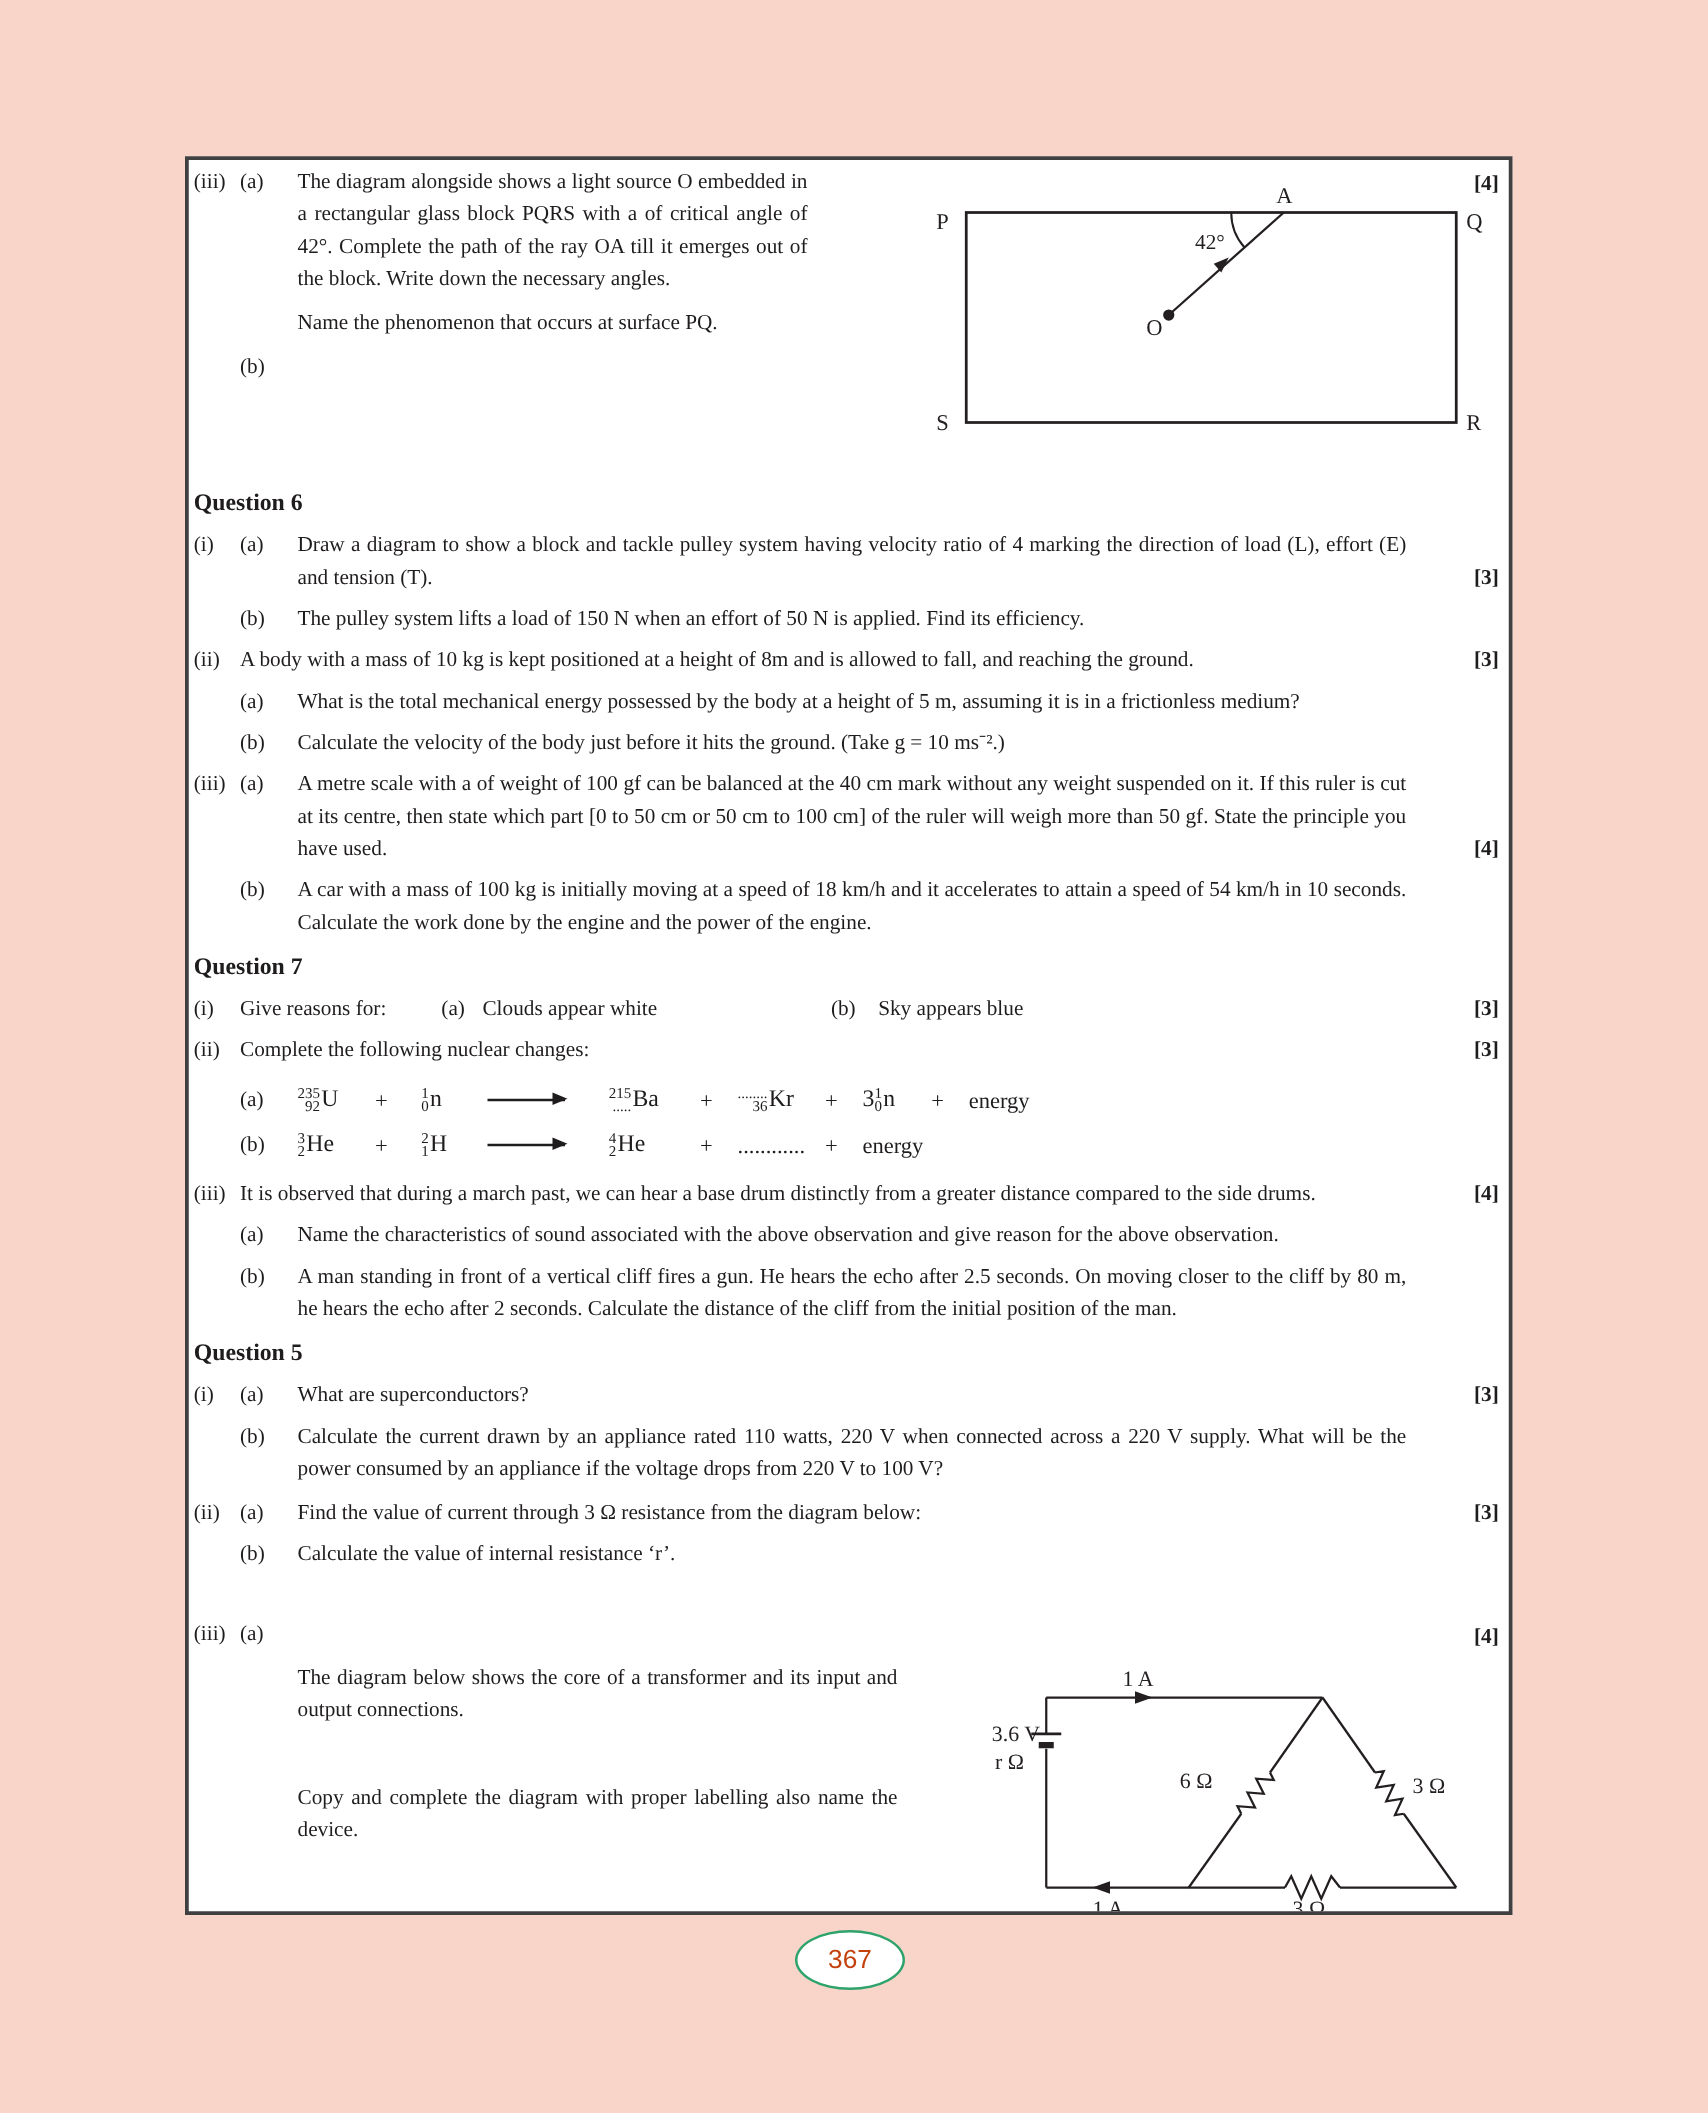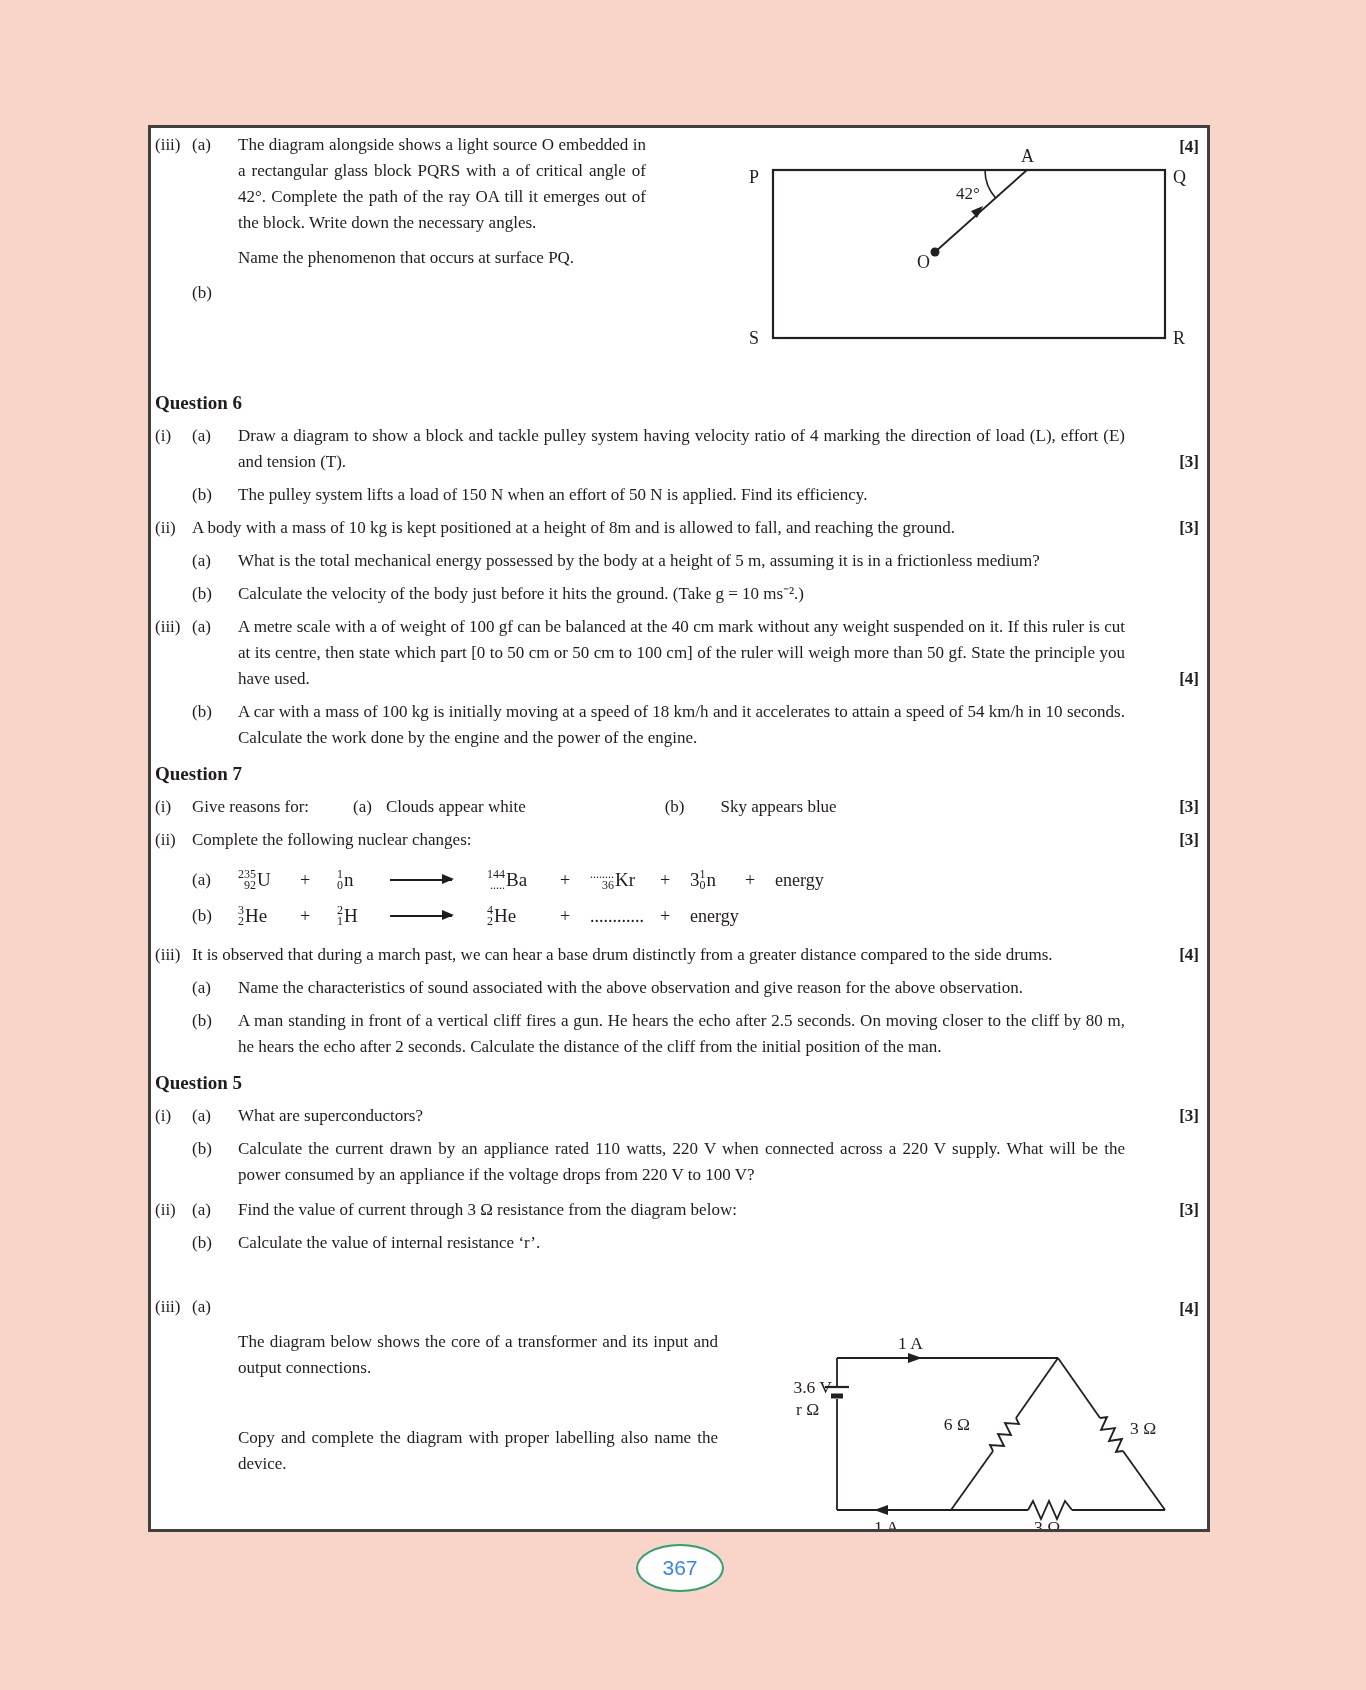--- a/index.html
+++ b/index.html
@@ -48,21 +48,21 @@
   }
   .sec-top{position:relative;min-height:248px;}
   .sec-bottom{position:relative;min-height:246px;}
   .glass-svg{position:absolute;left:570px;top:10px;}
   .circuit-svg{position:absolute;left:619px;top:39px;}
   svg text{font-family:"Liberation Serif", serif;fill:#231f20;}
   
   .ml44{margin-left:44px;}
   .ml14{margin-left:14px;}
   .ml139{margin-left:139px;}
-  .ml18{margin-left:36px;}
+  .ml18{margin-left:18px;}
   
   .eqgrid{
     display:grid;
     grid-template-columns:62px 37px 53px 97px 73px 30px 70px 30px 55px 30px auto;
     align-items:center;
     min-height:34px;
     font-size:18px;
   }
   .eqrow{margin-top:10px;min-height:34px;align-items:center;}
   .eqrow.second{margin-top:2px;}
@@ -80,21 +80,21 @@
     border-bottom:5px solid transparent;
   }
   .badge{
     position:absolute;left:636px;top:1544px;
     width:84px;height:44px;
     background:#ffffff;
     border:2px solid #2ea36b;
     border-radius:50%;
     text-align:center;line-height:44px;
     font-family:"Liberation Sans", sans-serif;
-    font-size:21px;color:#3b82f6;
+    font-size:21px;color:#c2410c;
   }
 </style>
 </head>
 <body>
 
 <div class="sheet">
 
   <div class="sec-top">
     <div class="row tight">
       <span class="n1">(iii)</span>
@@ -200,21 +200,21 @@
       <span class="eqcell">
         <span class="nuc">
             <span class="ss">1</span>
             <span class="ss">0</span>
           </span>
         <span class="sym">n</span>
       </span>
       <span class="rarrow"></span>
       <span class="eqcell">
         <span class="nuc">
-            <span class="ss">144</span>
+            <span class="ss">215</span>
             <span class="ss">.....</span>
           </span>
         <span class="sym">Ba</span>
       </span>
       <span>+</span>
       <span class="eqcell">
         <span class="nuc">
             <span class="ss">........</span>
             <span class="ss">36</span>
           </span>

